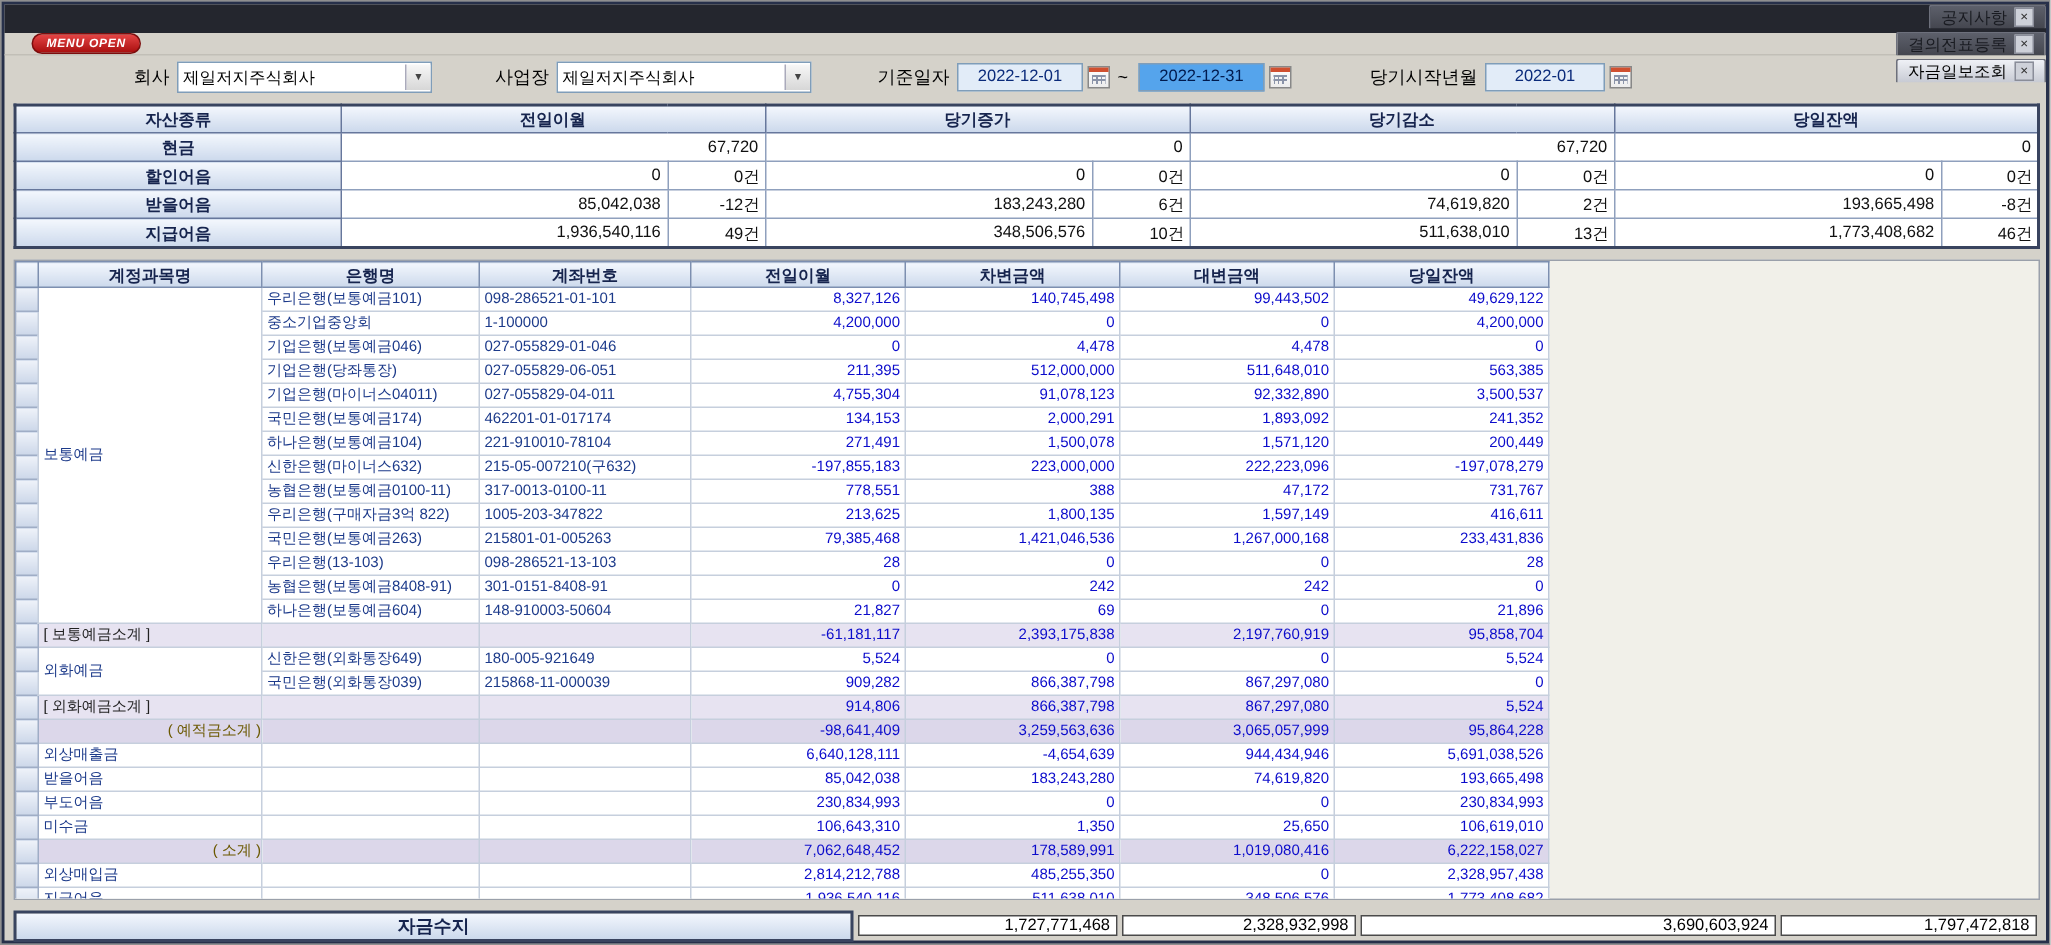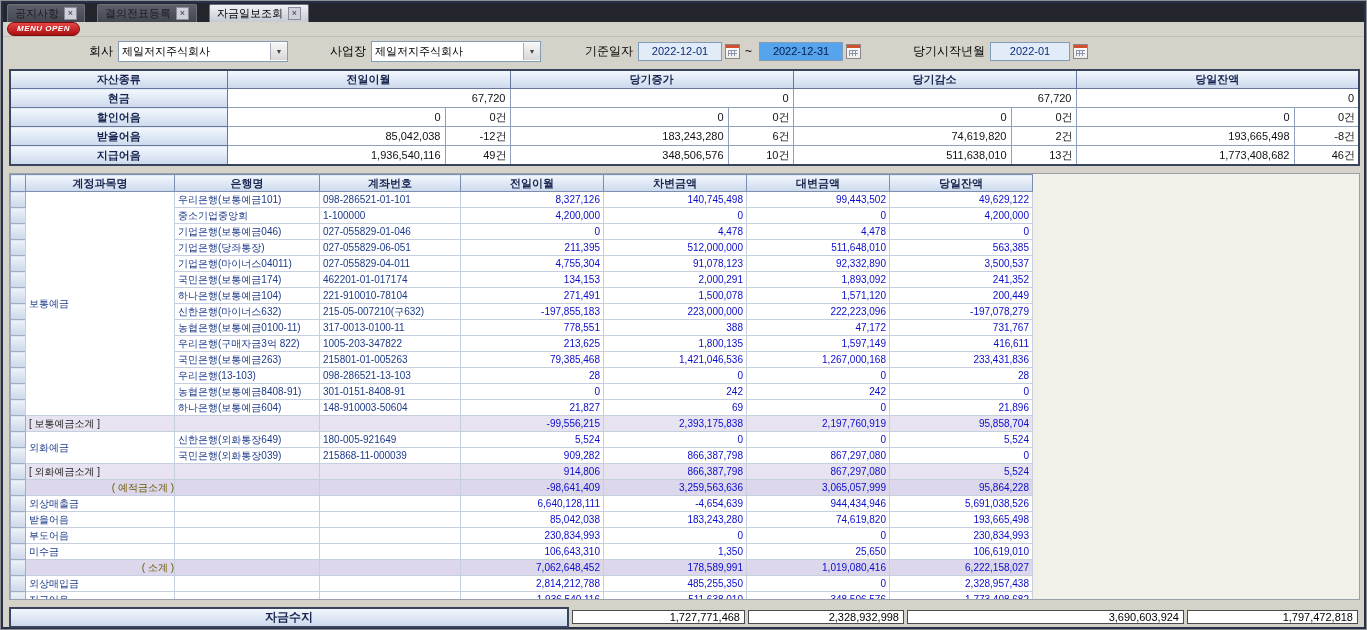--- a/index.html
+++ b/index.html
@@ -1,29 +1,29 @@
 <!DOCTYPE html>
 <html><head>
 <meta charset="utf-8">
 <style>
   html,body{margin:0;padding:0;}
   body{width:1367px;height:630px;background:#8f8f8f;font-family:"Liberation Sans",sans-serif;overflow:hidden;position:relative;}
   .window{position:absolute;top:1px;left:1px;width:1361px;height:624px;border:2px solid #27304a;background:#d5d2ca;}
 
   
-  .tabbar{height:19px;background:#24262e;display:flex;align-items:flex-end;padding-left:4px;gap:12px;}
+  .tabbar{height:19px;background:#24262e;display:flex;align-items:flex-end;padding-left:4px;gap:2px;flex-direction:column;}
   .tab{height:17px;display:flex;align-items:center;gap:5px;padding:0 7px;font-size:11px;
        background:linear-gradient(#5d606b,#44464f);color:#191b21;border:1px solid #6d707c;border-bottom:none;
        border-radius:2px 2px 0 0;cursor:default;white-space:nowrap;}
   .tab.active{background:linear-gradient(#eff1f6,#c7cad3);color:#000;}
   .tab-close{width:11px;height:11px;font-size:9px;line-height:10px;text-align:center;border:1px solid #8a8d99;
        background:#ced1d9;color:#333;}
 
   
-  .menustrip{height:14px;display:flex;align-items:flex-end;padding-left:4px;border-bottom:1px solid #c2bfb7;}
+  .menustrip{height:14px;display:flex;align-items:flex-end;padding-left:18px;border-bottom:1px solid #c2bfb7;}
   .menu-open{background:linear-gradient(#e54545,#a90f0f);color:#fff;font-size:8px;font-weight:bold;font-style:italic;
        padding:1px 9px 2px;border-radius:7px;border:1px solid #7c0d0d;letter-spacing:.5px;cursor:pointer;}
 
   
   .filterbar{height:28px;display:flex;align-items:center;font-size:12px;color:#000;}
   .flabel{white-space:nowrap;}
   .combo{display:flex;width:168px;height:19px;border:1px solid #7f9db9;background:#fff;align-items:center;margin-left:5px;cursor:pointer;}
   .combo-text{flex:1;font-size:11px;padding-left:3px;color:#000;white-space:nowrap;overflow:hidden;}
   .combo-btn{width:16px;height:17px;background:linear-gradient(#f7f7f7,#d7d7d7);border-left:1px solid #aab;
        font-size:7px;color:#444;display:flex;align-items:center;justify-content:center;}
@@ -334,21 +334,21 @@
             <td class="num">21,827</td>
             <td class="num">69</td>
             <td class="num">0</td>
             <td class="num">21,896</td>
           </tr>
           <tr class="subtotal">
             <td class="sel"></td>
             <td class="name">[ 보통예금소계 ]</td>
             <td class="bank"></td>
             <td class="acct"></td>
-            <td class="num">-99,556,215</td>
+            <td class="num">-61,181,117</td>
             <td class="num">2,393,175,838</td>
             <td class="num">2,197,760,919</td>
             <td class="num">95,858,704</td>
           </tr>
           <tr class="data">
             <td class="sel"></td>
             <td class="group" rowspan="2">외화예금</td>
             <td class="bank">신한은행(외화통장649)</td>
             <td class="acct">180-005-921649</td>
             <td class="num">5,524</td>

